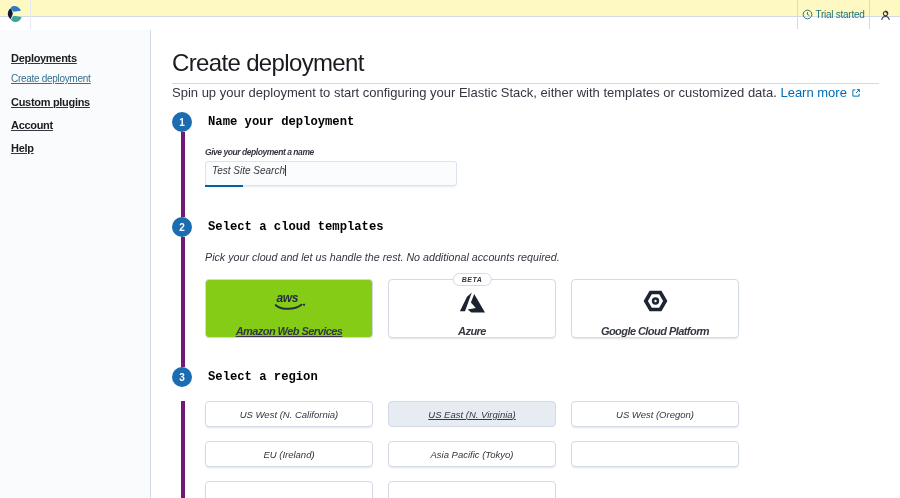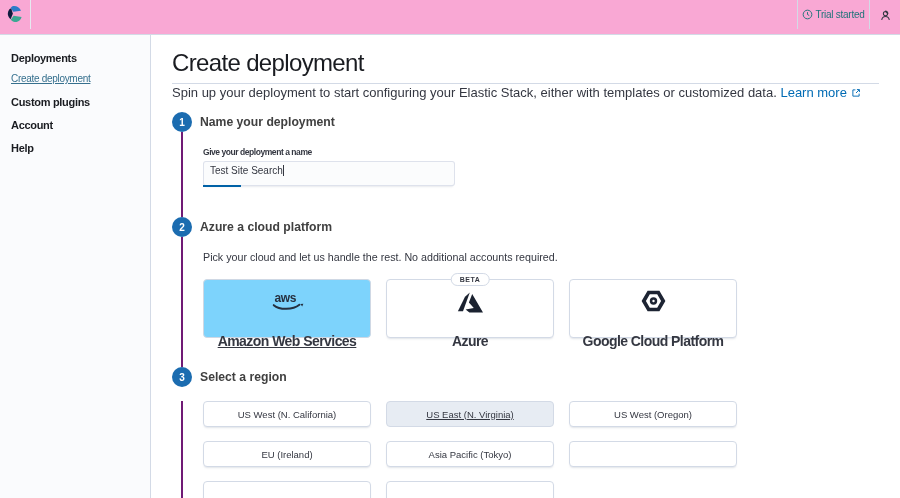--- a/index.html
+++ b/index.html
@@ -1,70 +1,70 @@
 <!DOCTYPE html>
 <html><head>
 <meta charset="utf-8">
 <style>
 * { margin:0; padding:0; box-sizing:border-box; }
 html,body { width:900px; height:498px; overflow:hidden; background:#fff;
   font-family:"Liberation Sans", sans-serif; color:#343741; }
 
-.topbar { position:absolute; top:0; left:0; width:900px; height:35px;
-  background:#f9a8d4; border-bottom:1px solid #d3dae6; z-index:10; }
+.topbar { position:absolute; top:0; left:0; width:900px; height:17px;
+  background:#fef9c3; border-bottom:1px solid #d3dae6; z-index:10; }
 .logoSec { position:absolute; left:0; top:0; width:31px; height:29px;
   border-right:1px solid #e6e9f0; }
 .logoSec svg { position:absolute; left:7px; top:6px; }
 .trialSec { position:absolute; right:30px; top:0; width:73px; height:29px;
   border-left:1px solid #d3dae6; border-right:1px solid #d3dae6;
   display:flex; align-items:center; justify-content:center; gap:2px;
   color:#20747a; font-size:10px; letter-spacing:-0.25px; white-space:nowrap; }
 .userSec { position:absolute; right:0; top:0; width:30px; height:29px;
   display:flex; align-items:center; justify-content:center; }
 
 .sidebar { position:absolute; top:30px; left:0; width:151px; height:468px;
-  background:#fafbfd; border-right:1px solid #d3dae6; padding:21px 11px; }
+  background:#fafbfd; border-right:1px solid #d3dae6; padding:21px 11px;text-decoration:underline; }
 .sidebar .hd { font-size:11px; font-weight:bold; color:#1a1c21; line-height:14px; letter-spacing:-0.3px; }
 .sidebar .lnk { font-size:10px; color:#36708e; text-decoration:underline; line-height:14px; letter-spacing:-0.3px; }
 
 .main { position:absolute; top:30px; left:151px; width:749px; height:468px;
   background:#fff; padding:0 21px; }
 h1 { font-size:24px; font-weight:400; color:#1a1c21; letter-spacing:-0.65px;
   margin-top:18px; line-height:30px; }
 .rule { border-bottom:1px solid #d3dae6; margin-top:5px; }
 .intro { font-size:13px; color:#343741; margin-top:0; line-height:17px; }
 a.blue { color:#006bb4; text-decoration:none; }
 
 .steps { margin-top:11px; }
 .step { position:relative; }
 .stephead { display:flex; align-items:center; height:20px; }
 .stepnum { width:20px; height:20px; border-radius:50%; background:#1b6cb0;
   color:#fff; font-size:10px; font-weight:bold; display:flex;
   align-items:center; justify-content:center; flex:0 0 20px; }
-.steptitle { font-size:12.2px; font-weight:bold; color:#404040; margin-left:8px; letter-spacing:0; }
-.stepbody { margin-left:9px; border-left:2px solid #701a75; padding-left:20px; }
+.steptitle { font-size:12.2px; font-weight:bold; color:#000000; margin-left:16px; letter-spacing:0;font-family:Liberation Mono, monospace; }
+.stepbody { margin-left:9px; border-left:4px solid #701a75; padding-left:20px;font-style:italic; }
 .lastbody { height:300px; }
 label.small { display:block; font-size:8.5px; font-weight:bold; color:#343741; letter-spacing:-0.45px; line-height:10px; }
 .inputwrap { position:relative; width:252px; height:25px; margin-top:4px;
   background:#fbfcfd; border-radius:3px;
   box-shadow:0 1px 1px -1px rgba(152,162,179,.2), 0 3px 2px -2px rgba(152,162,179,.2),
    inset 0 0 0 1px rgba(15,39,118,.12); font-size:10px; color:#343741; }
 .inputwrap .txt { position:absolute; left:7px; top:4px; }
 .caret { display:inline-block; width:1px; height:11px; background:#343741;
   vertical-align:-2px; margin-left:0px; }
 .inputline { position:absolute; left:0; bottom:-1px; width:38px; height:2px; background:#0061a6; }
 .pickline { font-size:10.7px; color:#343741; line-height:17px; }
 
 .cards { display:flex; gap:15px; margin-top:13px; }
 .card { position:relative; width:168px; height:59px; background:#fff;
   border:1px solid #d3dae6; border-radius:4px; text-align:center;
   box-shadow:0 2px 2px -1px rgba(152,162,179,.3); }
-.card.sel { background:#7dd3fc; border-color:#cfd8e4; box-shadow:none; }
+.card.sel { background:#84cc16; border-color:#cfd8e4; box-shadow:none; }
 .card .icon { height:33px; display:flex; align-items:flex-end; justify-content:center; }
-.card .lbl { font-size:14px; font-weight:bold; color:#343741; margin-top:20px; letter-spacing:-0.55px; }
+.card .lbl { font-size:11px; font-weight:bold; color:#343741; margin-top:12px; letter-spacing:-0.55px; }
 .card.sel .lbl { text-decoration:underline; }
 .beta { position:absolute; top:-7px; left:50%; transform:translateX(-50%);
   background:#fff; border:1px solid #d3dae6; border-radius:7px;
   font-size:7px; font-weight:bold; letter-spacing:0.5px; color:#343741;
   padding:1px 8px 1px; line-height:9px; }
 
 .rgrid { display:flex; flex-wrap:wrap; gap:14px 15px; margin-top:14px; width:560px; }
 .rbtn { width:168px; height:26px; background:#fff; border:1px solid #d3dae6;
   border-radius:4px; font-size:9.5px; color:#343741; display:flex;
   align-items:center; justify-content:center;
@@ -126,21 +126,21 @@
         <div class="inputwrap">
           <span class="txt">Test Site Search<span class="caret"></span></span>
           <div class="inputline"></div>
         </div>
       </div>
     </div>
 
     <div class="step">
       <div class="stephead">
           <div class="stepnum">2</div>
-          <div class="steptitle">Azure a cloud platform</div>
+          <div class="steptitle">Select a cloud templates</div>
         </div>
       <div class="stepbody" style="padding-top:12px; padding-bottom:29px;">
         <div class="pickline">Pick your cloud and let us handle the rest. No additional accounts required.</div>
         <div class="cards">
           <div class="card sel">
             <div class="icon" style="padding-bottom:0;">
               <svg width="40" height="24" viewBox="0 0 48 29">
                 <text x="9" y="15.5" font-family="Liberation Sans" font-size="14.5" font-weight="bold" fill="#252f3e" letter-spacing="-0.5">aws</text>
                 <path d="M8 19.5 C15 25.5 31 25.5 39 19" fill="none" stroke="#252f3e" stroke-width="2.4" stroke-linecap="round"></path>
                 <path d="M40.2 18.2 l3.6 -0.4 l-1.5 3.2 z" fill="#252f3e"></path>

